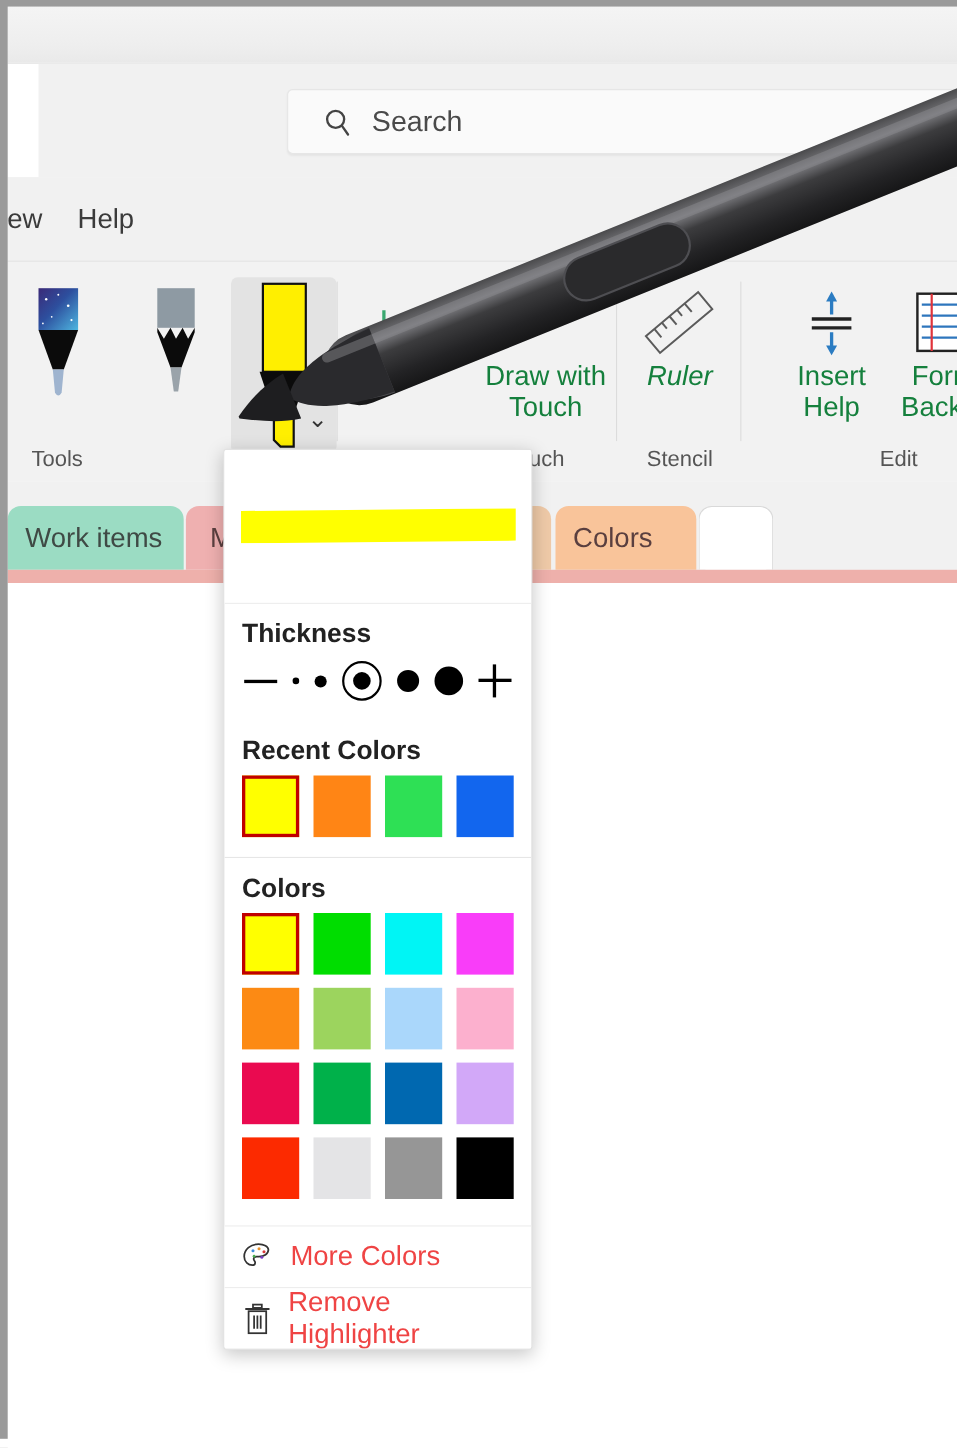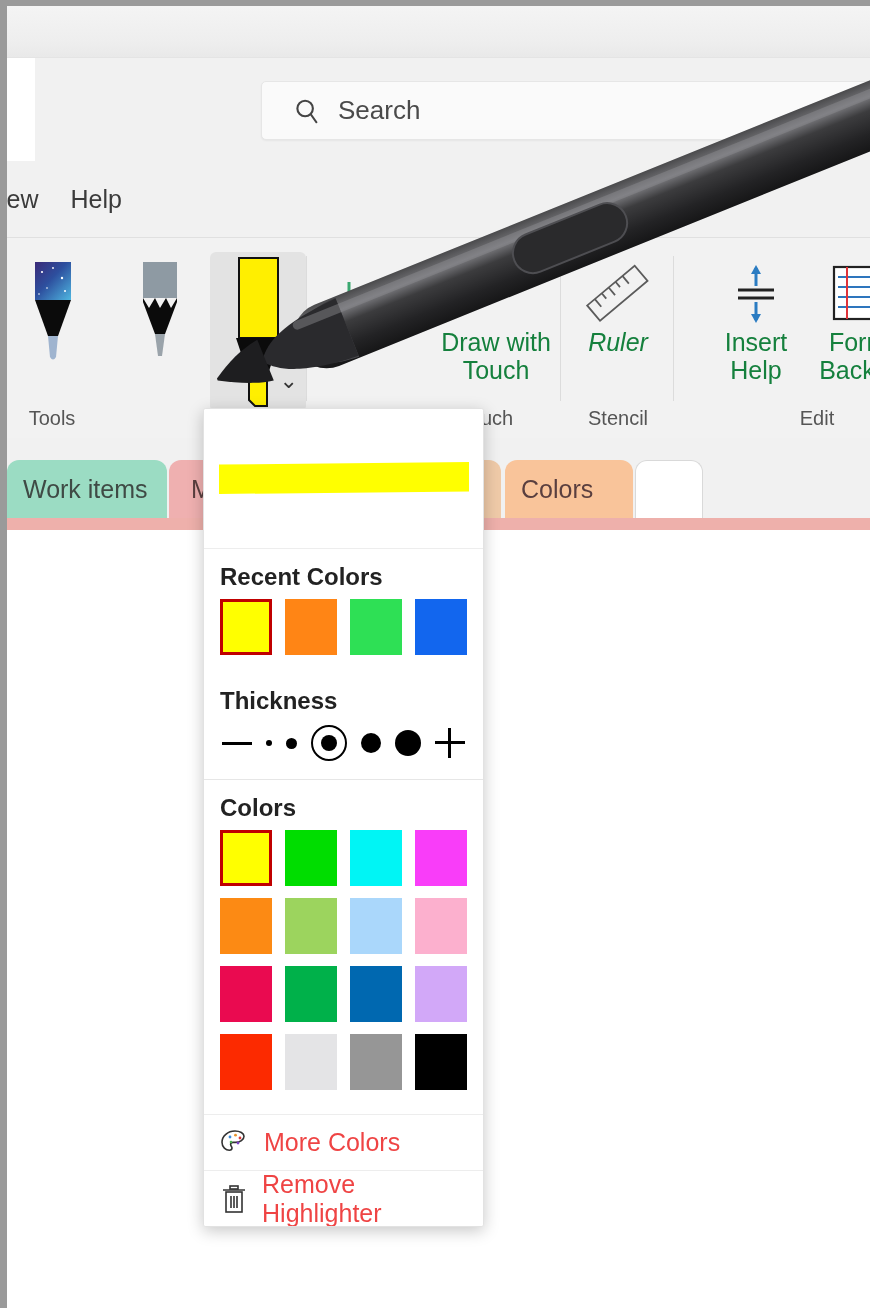--- a/index.html
+++ b/index.html
@@ -360,55 +360,55 @@
   <div class="tab-underline"></div>
   <div class="canvas"></div>
 
   <div class="flyout">
 
     <div class="fly-preview">
       <div class="preview-stroke"></div>
     </div>
 
     <div class="fly-section">
+      <div class="fly-title">Thickness</div>
+      <div class="thickness-row">
+        <span class="tk">
+            <span class="tk-line"></span>
+          </span>
+        <span class="tk">
+            <span class="tk-dot" style="width:6px;height:6px;"></span>
+          </span>
+        <span class="tk">
+            <span class="tk-dot" style="width:11px;height:11px;"></span>
+          </span>
+        <span class="tk">
+          <span class="tk-ring">
+            <span class="tk-dot" style="width:16px;height:16px;"></span>
+          </span>
+        </span>
+        <span class="tk">
+            <span class="tk-dot" style="width:20px;height:20px;"></span>
+          </span>
+        <span class="tk">
+            <span class="tk-dot" style="width:26px;height:26px;"></span>
+          </span>
+        <span class="tk">
+            <span class="tk-plus"></span>
+          </span>
+      </div>
+    </div>
+
+    <div class="fly-section">
       <div class="fly-title">Recent Colors</div>
       <div class="swatch-row">
         <span class="swatch selected" style="background:#ffff00;"></span>
         <span class="swatch" style="background:#ff8515;"></span>
         <span class="swatch" style="background:#2ee055;"></span>
         <span class="swatch" style="background:#1266ee;"></span>
-      </div>
-    </div>
-
-    <div class="fly-section">
-      <div class="fly-title">Thickness</div>
-      <div class="thickness-row">
-        <span class="tk">
-            <span class="tk-line"></span>
-          </span>
-        <span class="tk">
-            <span class="tk-dot" style="width:6px;height:6px;"></span>
-          </span>
-        <span class="tk">
-            <span class="tk-dot" style="width:11px;height:11px;"></span>
-          </span>
-        <span class="tk">
-          <span class="tk-ring">
-            <span class="tk-dot" style="width:16px;height:16px;"></span>
-          </span>
-        </span>
-        <span class="tk">
-            <span class="tk-dot" style="width:20px;height:20px;"></span>
-          </span>
-        <span class="tk">
-            <span class="tk-dot" style="width:26px;height:26px;"></span>
-          </span>
-        <span class="tk">
-            <span class="tk-plus"></span>
-          </span>
       </div>
     </div>
 
     <div class="divider"></div>
 
     <div class="fly-section">
       <div class="fly-title">Colors</div>
       <div class="grid-rows">
         <div class="grid-row">
           <span class="swatch selected" style="background:#ffff00;"></span>

